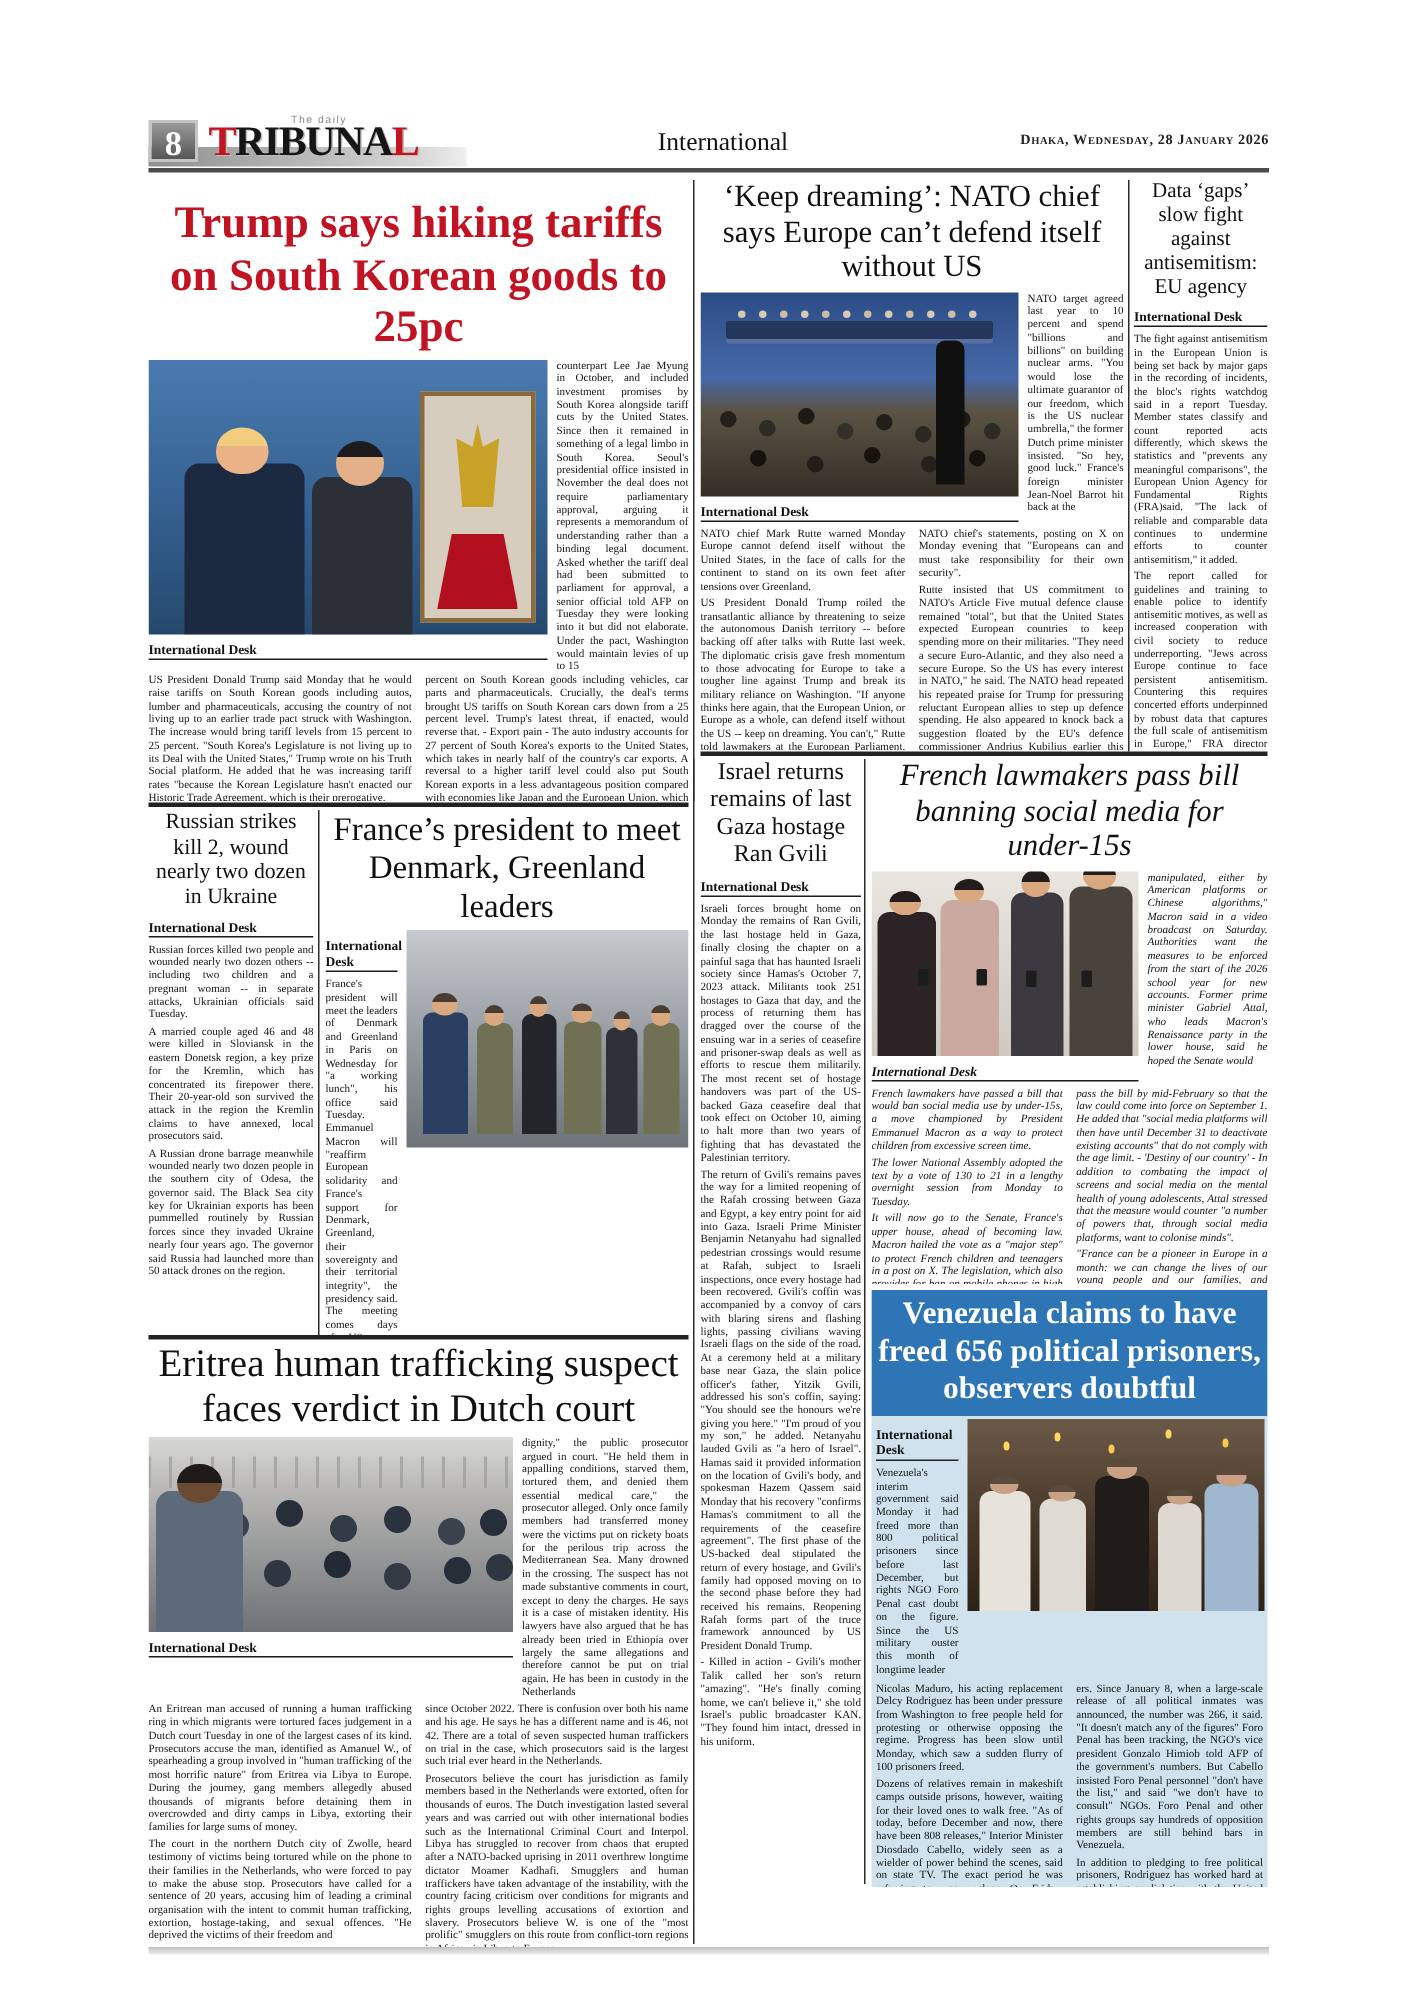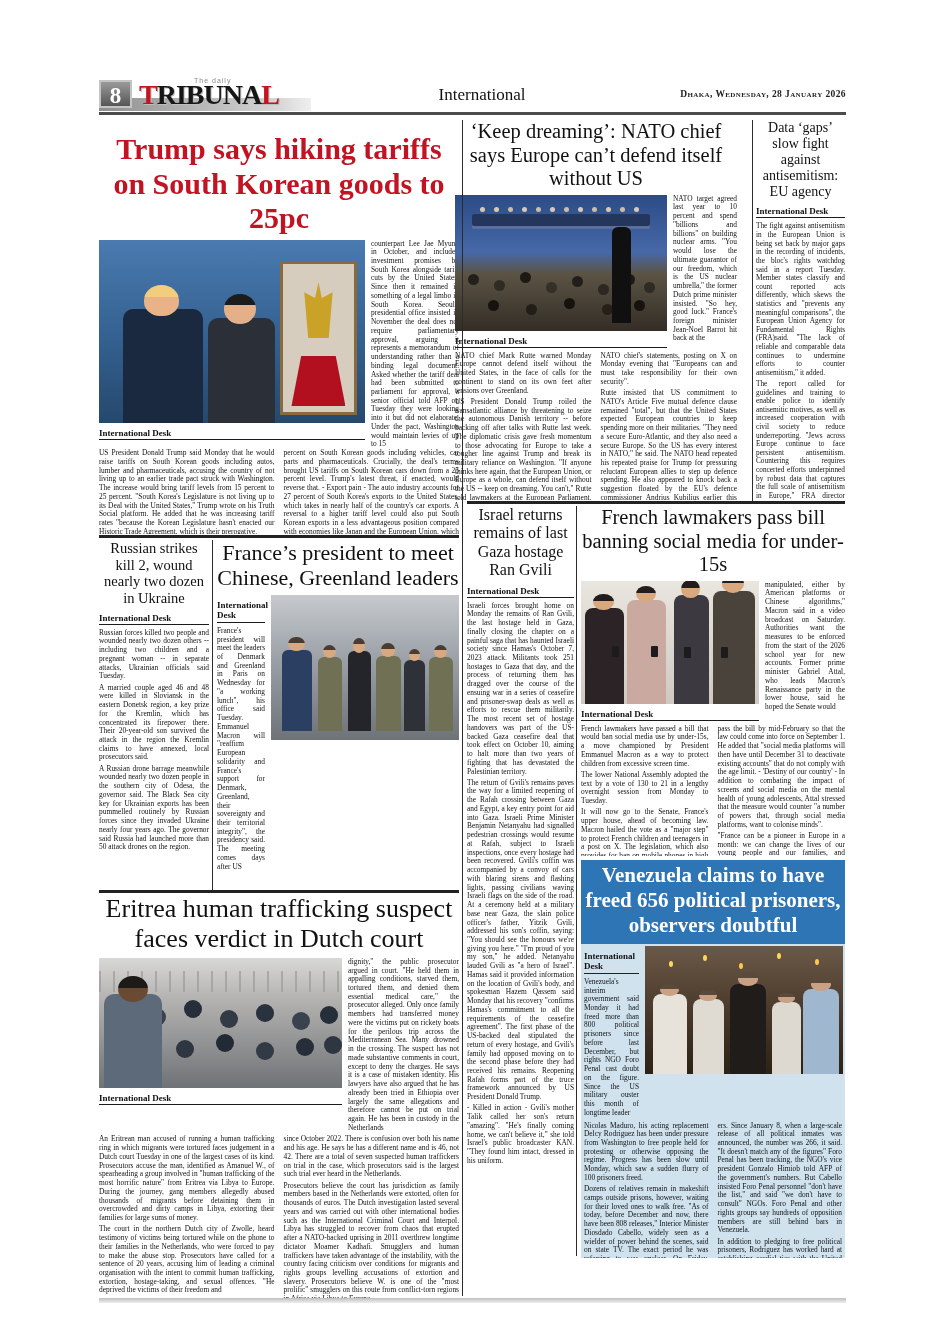--- a/index.html
+++ b/index.html
@@ -42,41 +42,41 @@
   .bottom-bar { position:absolute; left:0; top:1178px; width:747px; height:5px;
                 background:linear-gradient(180deg,#bfbfbf,#eeeeee); }
 
   
   #a-trump { left:0; top:0; width:360px; height:414px; }
   #a-trump .a-head { font-size:30px; font-weight:bold; color:#c21322;margin-top:12px; }
   #photo-trump { width:266px; height:183px; background:linear-gradient(180deg,#4a7ab0,#33608f 55%,#26486d); }
   #a-trump .photo-stack { width:266px; }
   #a-trump .side-col { flex:1 1 auto; }
 
-  #a-nato { left:356px; top:0; width:282px; height:380px; }
+  #a-nato { left:368px; top:0; width:282px; height:380px; }
   #a-nato .a-head { font-size:20.5px; }
   #photo-nato { width:212px; height:136px; background:linear-gradient(180deg,#2c4c86,#4668a8 42%,#5b5344 58%,#332d26); }
   #a-nato .photo-stack { width:212px; }
 
   #a-gaps { left:657px; top:0; width:89px; height:380px; }
   #a-gaps .a-head { font-size:14px; }
   #a-gaps .body-text { font-size:7.3px; }
 
   #a-russia { left:0; top:420px; width:110px; height:350px; }
   #a-russia .a-head { font-size:14.5px; }
 
   #a-france { left:118px; top:420px; width:242px; height:350px; }
   #a-france .a-head { font-size:22px; }
   #photo-france { width:188px; height:145px; background:linear-gradient(180deg,#c6cace,#9aa0a6 45%,#6e7378); }
   #a-france .side-col { width:48px; flex:0 0 48px; }
 
   #a-israel { left:368px; top:386px; width:107px; height:758px; }
   #a-israel .a-head { font-size:16px; }
 
-  #a-frlaw { left:482px; top:386px; width:264px; height:350px; }
+  #a-frlaw { left:482px; top:386px; width:264px; height:350px;font-style:italic; }
   #a-frlaw .a-head { font-size:20.5px; }
   #photo-frlaw { width:178px; height:123px; background:linear-gradient(180deg,#e9e5df,#cfc9c2); }
   #a-frlaw .photo-stack { width:178px; }
 
   #a-venezuela { left:482px; top:740px; width:264px; height:398px; background:#cfe2ee; }
   .vz-banner { background:#2e75b6; color:#fff; font-weight:bold; font-size:21px; line-height:1.2;
                text-align:center; padding:3px 4px 5px 4px; }
   #a-venezuela .inner { padding:2px 3px; }
   #photo-venezuela { width:198px; height:128px; background:linear-gradient(180deg,#6b5948,#473728 55%,#2c2216); }
   #a-venezuela .side-col { width:55px; flex:0 0 55px; }
@@ -234,21 +234,21 @@
       <h1 class="a-head">Russian strikes kill 2, wound nearly two dozen in Ukraine</h1>
       <span class="byline">International Desk</span>
       <div class="body-text">
           <p>Russian forces killed two people and wounded nearly two dozen others -- including two children and a pregnant woman -- in separate attacks, Ukrainian officials said Tuesday.</p>
           <p>A married couple aged 46 and 48 were killed in Sloviansk in the eastern Donetsk region, a key prize for the Kremlin, which has concentrated its firepower there. Their 20-year-old son survived the attack in the region the Kremlin claims to have annexed, local prosecutors said.</p>
           <p>A Russian drone barrage meanwhile wounded nearly two dozen people in the southern city of Odesa, the governor said. The Black Sea city key for Ukrainian exports has been pummelled routinely by Russian forces since they invaded Ukraine nearly four years ago. The governor said Russia had launched more than 50 attack drones on the region.</p>
         </div>
     </div>
 
     <div class="article" id="a-france">
-      <h1 class="a-head">France’s president to meet Chinese, Greenland leaders</h1>
+      <h1 class="a-head">France’s president to meet Denmark, Greenland leaders</h1>
       <div class="media-row">
         <div class="side-col">
           <span class="byline">International Desk</span>
           <span>France's president will meet the leaders of Denmark and Greenland in Paris on Wednesday for "a working lunch", his office said Tuesday. Emmanuel Macron will "reaffirm European solidarity and France's support for Denmark, Greenland, their sovereignty and their territorial integrity", the presidency said. The meeting comes days after US</span>
         </div>
         <div class="photo" id="photo-france">
           <div class="ph-fig f-fig f1">
               <div class="f-head"></div>
             </div>
           <div class="ph-fig f-fig f2">

